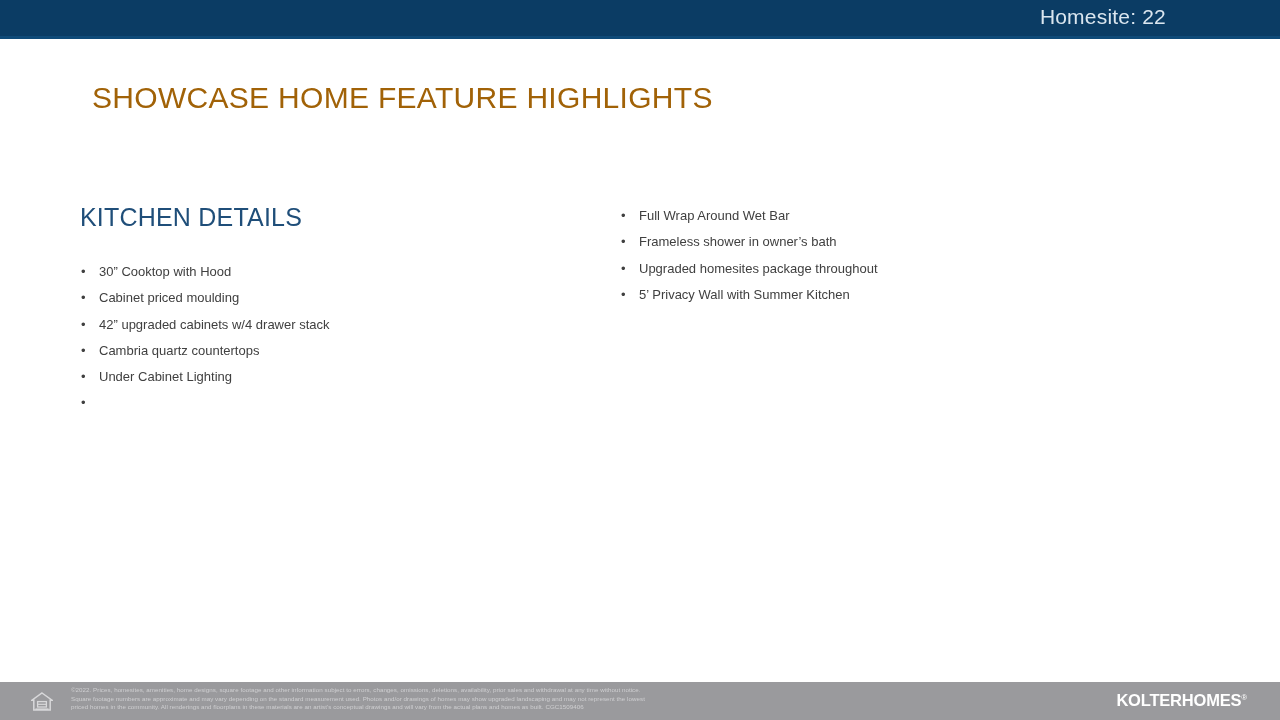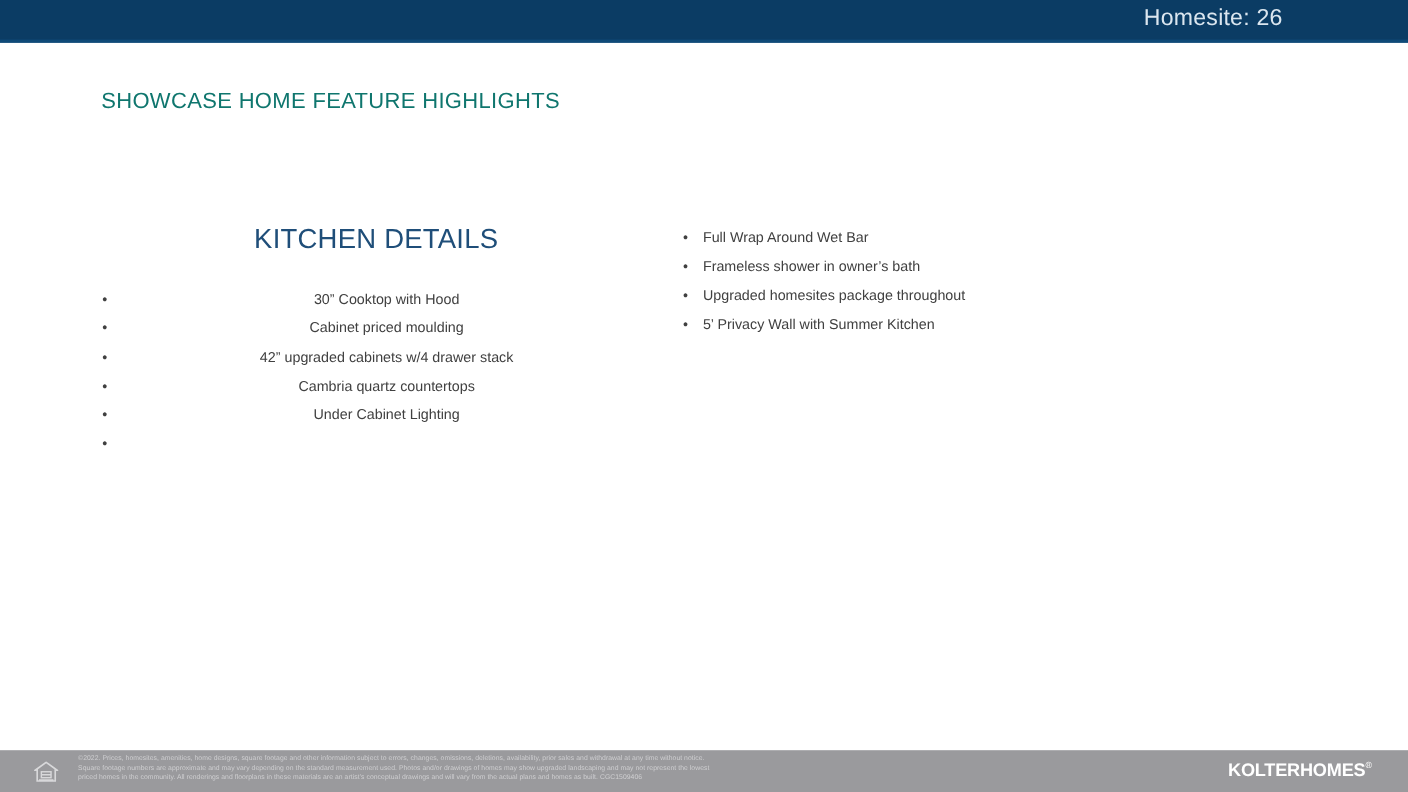--- a/index.html
+++ b/index.html
@@ -42,32 +42,32 @@
     font-weight: 400;
     letter-spacing: 0.2px;
     white-space: nowrap;
   }
 
   
   .slide-title {
     position: absolute;
     left: 92px;
     top: 81px;
-    font-size: 20px;
-    color: #0f766e;
+    font-size: 30px;
+    color: #a16207;
     letter-spacing: 0.3px;
     white-space: nowrap;
   }
 
   
   .col {
     position: absolute;
     top: 203px;
   }
-  .col-left  { left: 92px;  width: 500px; text-align: center; }
+  .col-left  { left: 80px;  width: 500px; }
   .col-right { left: 620px; width: 520px; }
 
   .col-heading {
     font-size: 25px;
     color: #1f4e79;
     letter-spacing: 0.2px;
     margin: 0 0 27px 0;
     white-space: nowrap;
   }
 
@@ -135,21 +135,21 @@
   .logo .reg {
     font-size: 8px;
     vertical-align: super;
   }
 </style>
 </head>
 <body>
 
 <div class="topbar">
   <div class="topbar-accent"></div>
-  <div class="homesite">Homesite: 26</div>
+  <div class="homesite">Homesite: 22</div>
 </div>
 
 <div class="slide-title">SHOWCASE HOME FEATURE HIGHLIGHTS</div>
 
 <div class="col col-left">
   <div class="col-heading">KITCHEN DETAILS</div>
   <ul class="bullets">
     <li><span class="bullet-dot">•</span><span>30” Cooktop with Hood</span></li>
     <li><span class="bullet-dot">•</span><span>Cabinet priced moulding</span></li>
     <li><span class="bullet-dot">•</span><span>42” upgraded cabinets w/4 drawer stack</span></li>

